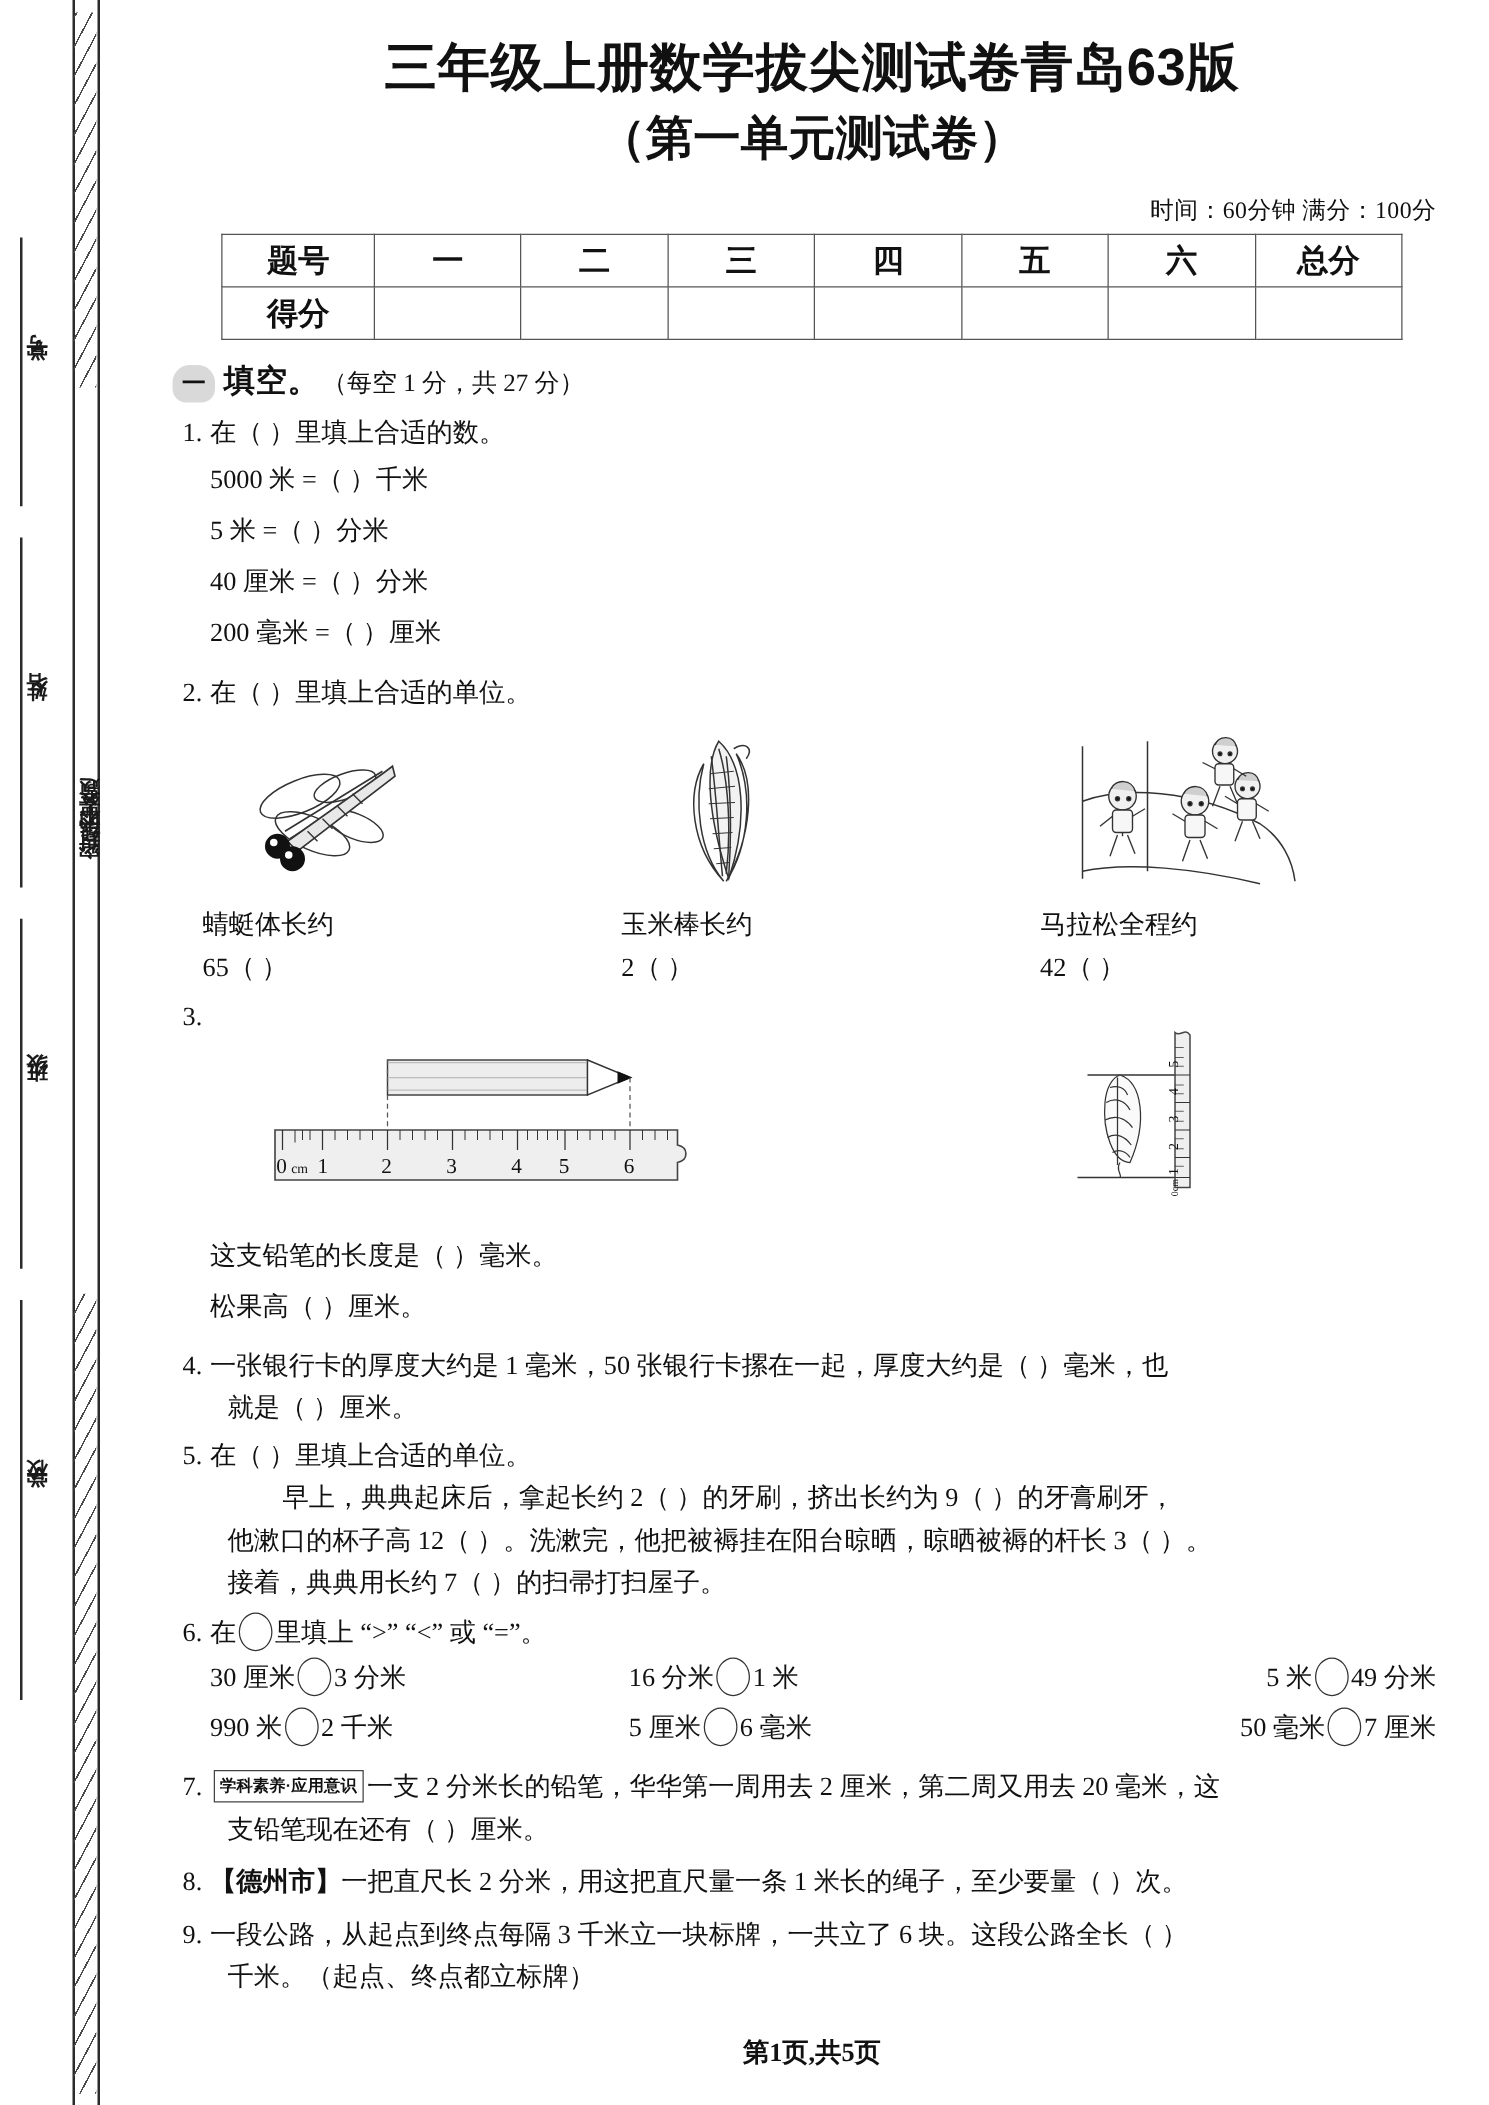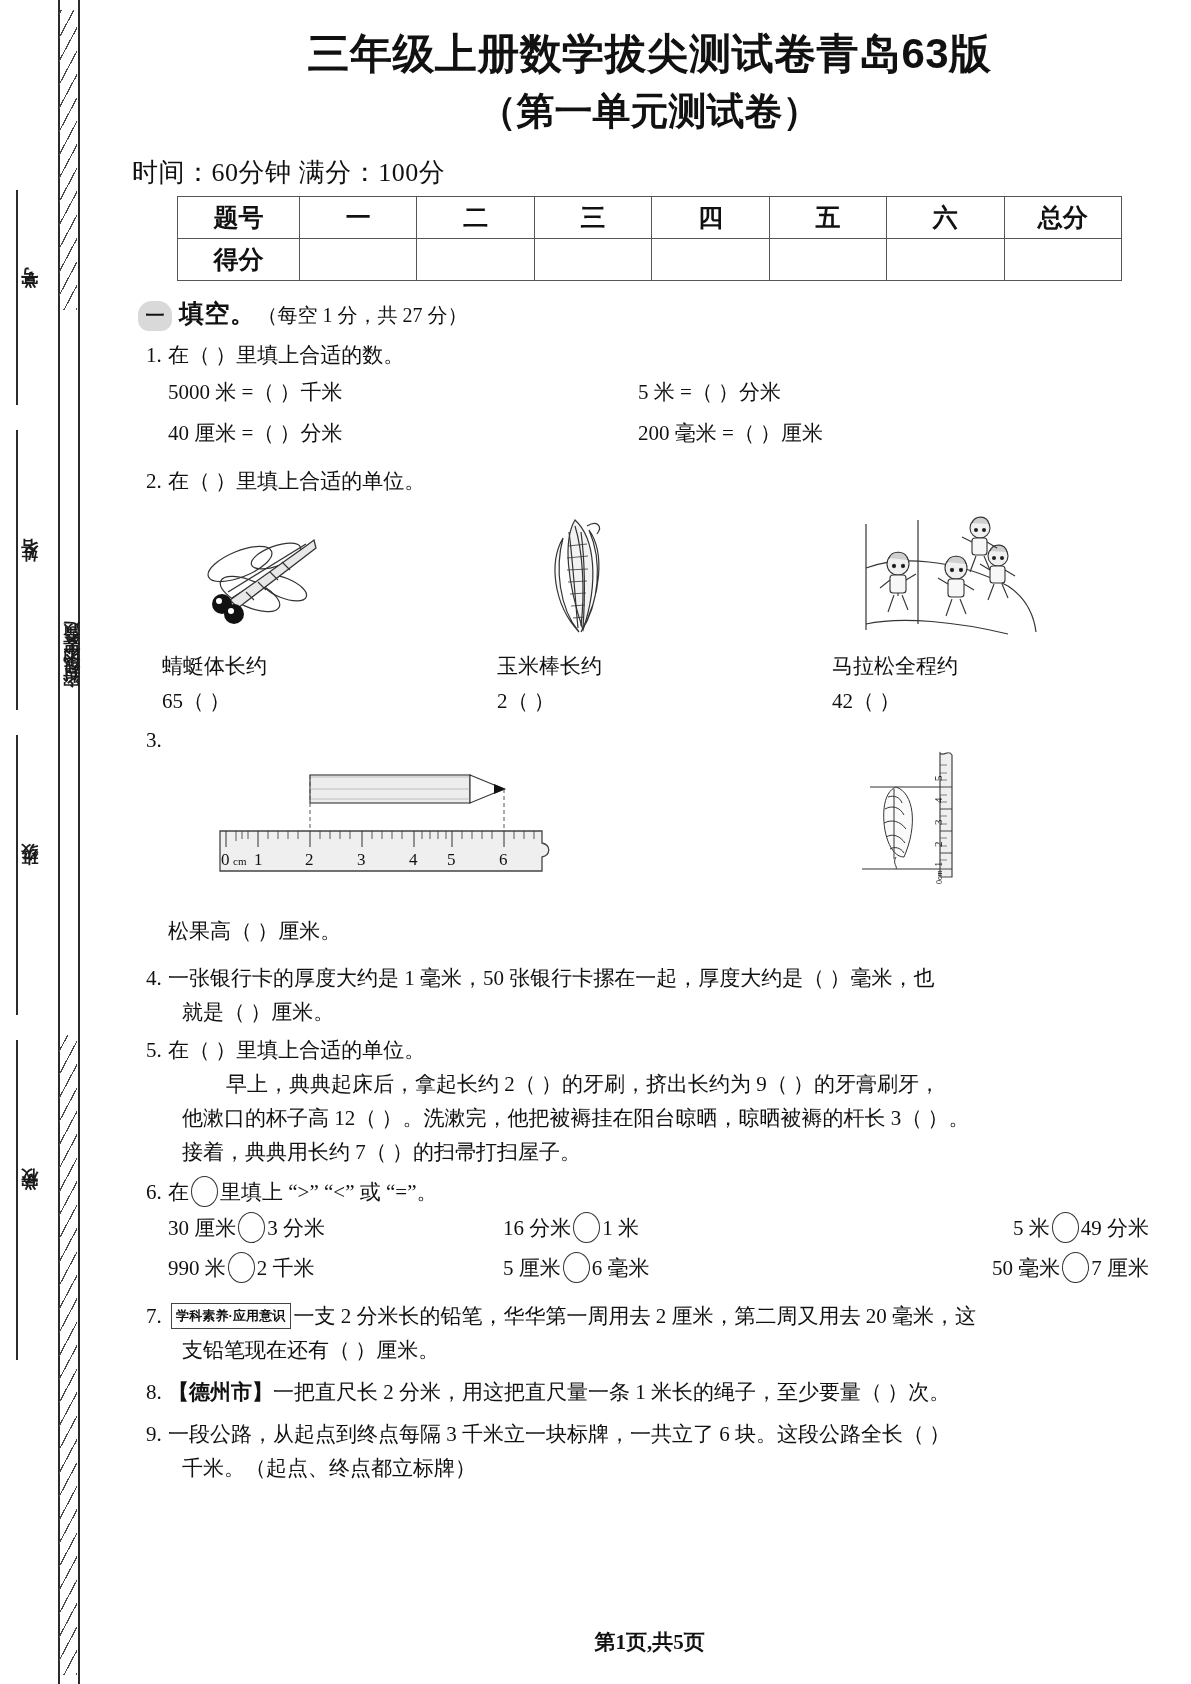--- a/index.html
+++ b/index.html
@@ -70,22 +70,22 @@
     font-family: Liberation Sans, sans-serif;
   }
   .doc-subtitle {
     text-align: center;
     font-size: 38px;
     font-weight: bold;
     margin: 6px 0 0 0;
     line-height: 1.3;
   }
   .meta-line {
-    text-align: left;
-    font-size: 26px;
+    text-align: right;
+    font-size: 19px;
     margin: 18px 18px 6px 0;
     font-weight: 500;
     letter-spacing: .02em;
   }
 
   
   table.score {
     border-collapse: collapse;
     width: 945px;
     margin: 4px auto 0 auto;
@@ -117,21 +117,21 @@
   .sec-title { font-size: 25px; font-weight: bold; letter-spacing: .02em; }
   .sec-score { font-size: 20px; margin-left: 2px; }
 
   
   .q { margin: 7px 0 0 14px; font-size: 21px; line-height: 1.62; }
   .q .num { display:inline-block; min-width: 22px; }
   .q-ind { margin-left: 36px; }
 
   .row3 { display: flex; margin-left: 36px; font-size: 21px; line-height: 1.9; gap: 24px; }
   .row3 > div { flex: 1 1 0; }
-  .row2 { display: flex; margin-left: 36px; font-size: 21px; line-height: 1.95; }
+  .row2 { display: flex; margin-left: 36px; font-size: 21px; line-height: 1.95; flex-direction: column; }
   .row2 > div:first-child { width: 470px; flex: none; }
 
   
   .pics { display: flex; margin: 14px 0 0 30px; }
   .pics > div { flex: 1 1 0; }
   .pic-box { height: 130px; display: flex; align-items: flex-end; padding-left: 26px; }
   .pic-cap { font-size: 21px; margin-top: 10px; }
   .pic-val { font-size: 21px; margin-top: 7px; }
 
   
@@ -480,20 +480,21 @@
           <text x="90" y="86" transform="rotate(-90 90 86)">3</text>
           <text x="90" y="108" transform="rotate(-90 90 108)">2</text>
           <text x="90" y="128" transform="rotate(-90 90 128)">1</text>
           <text x="90" y="145" transform="rotate(-90 90 145)" font-size="8">0cm</text>
         </g>
       </svg>
     </div>
   </div>
 
   <div class="row2" style="margin-top:4px;">
+    <div style="width:600px;">这支铅笔的长度是（        ）毫米。</div>
     <div style="text-align:left;padding-right:22px;">松果高（        ）厘米。</div>
   </div>
 
   <div class="q" style="margin-top:9px;">
     <span class="num">4.</span><span>一张银行卡的厚度大约是 1 毫米，50 张银行卡摞在一起，厚度大约是（        ）毫米，也</span>
     <div class="q-ind">就是（        ）厘米。</div>
   </div>
 
   <div class="q" style="margin-top:4px;">
     <span class="num">5.</span><span>在（      ）里填上合适的单位。</span>

